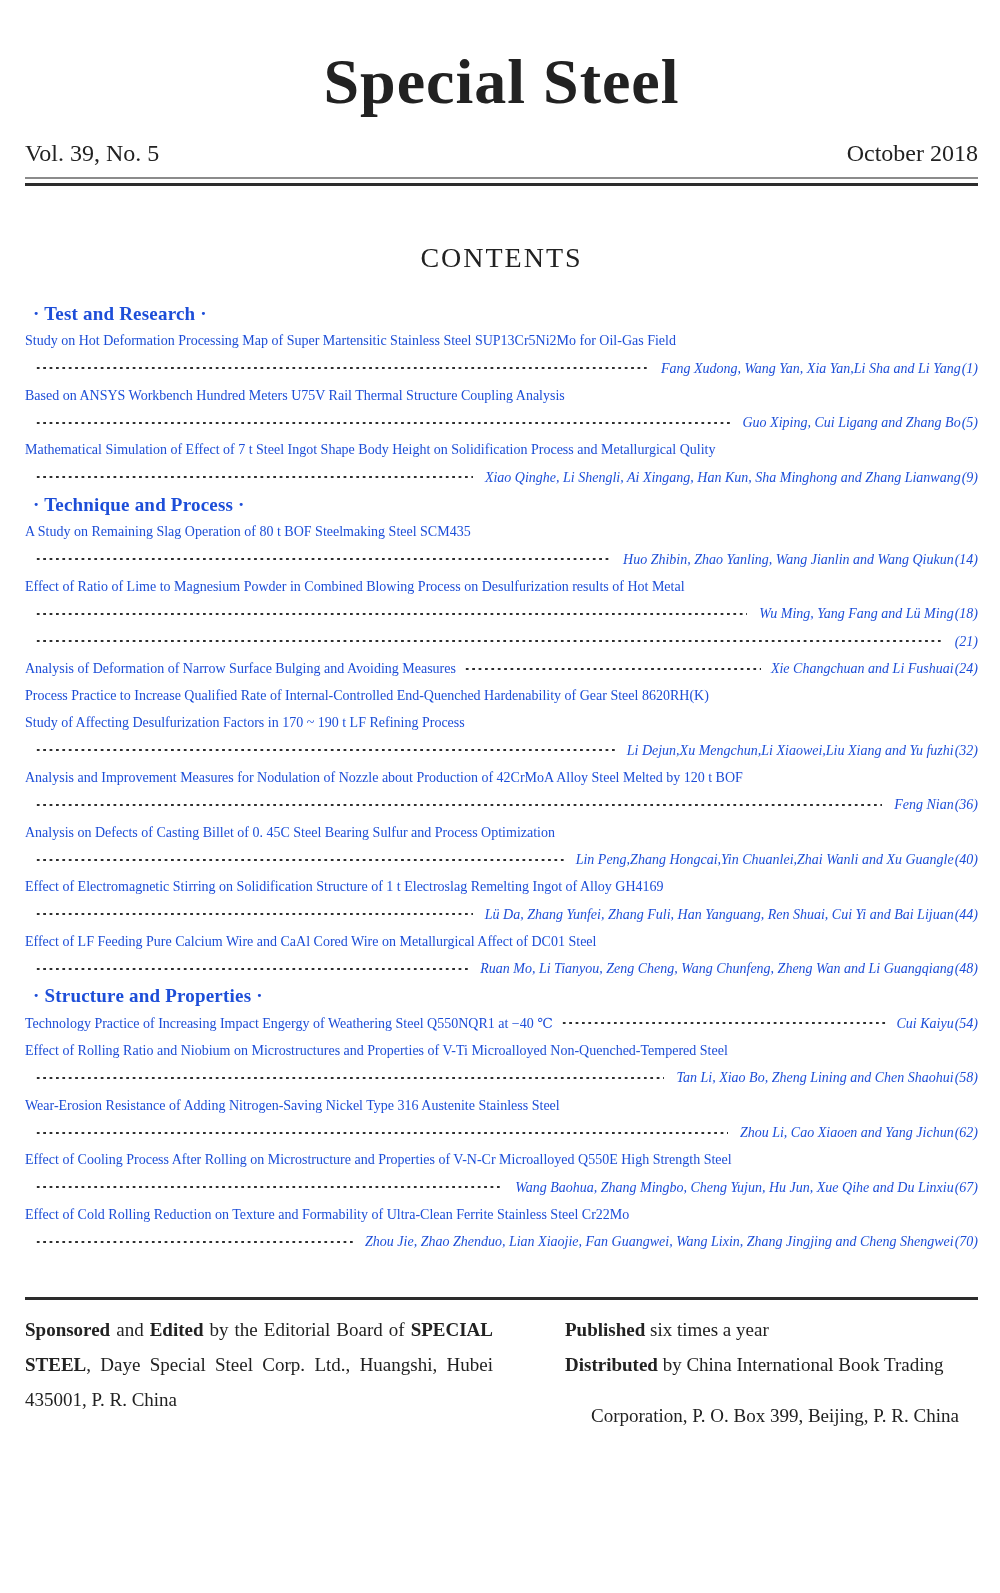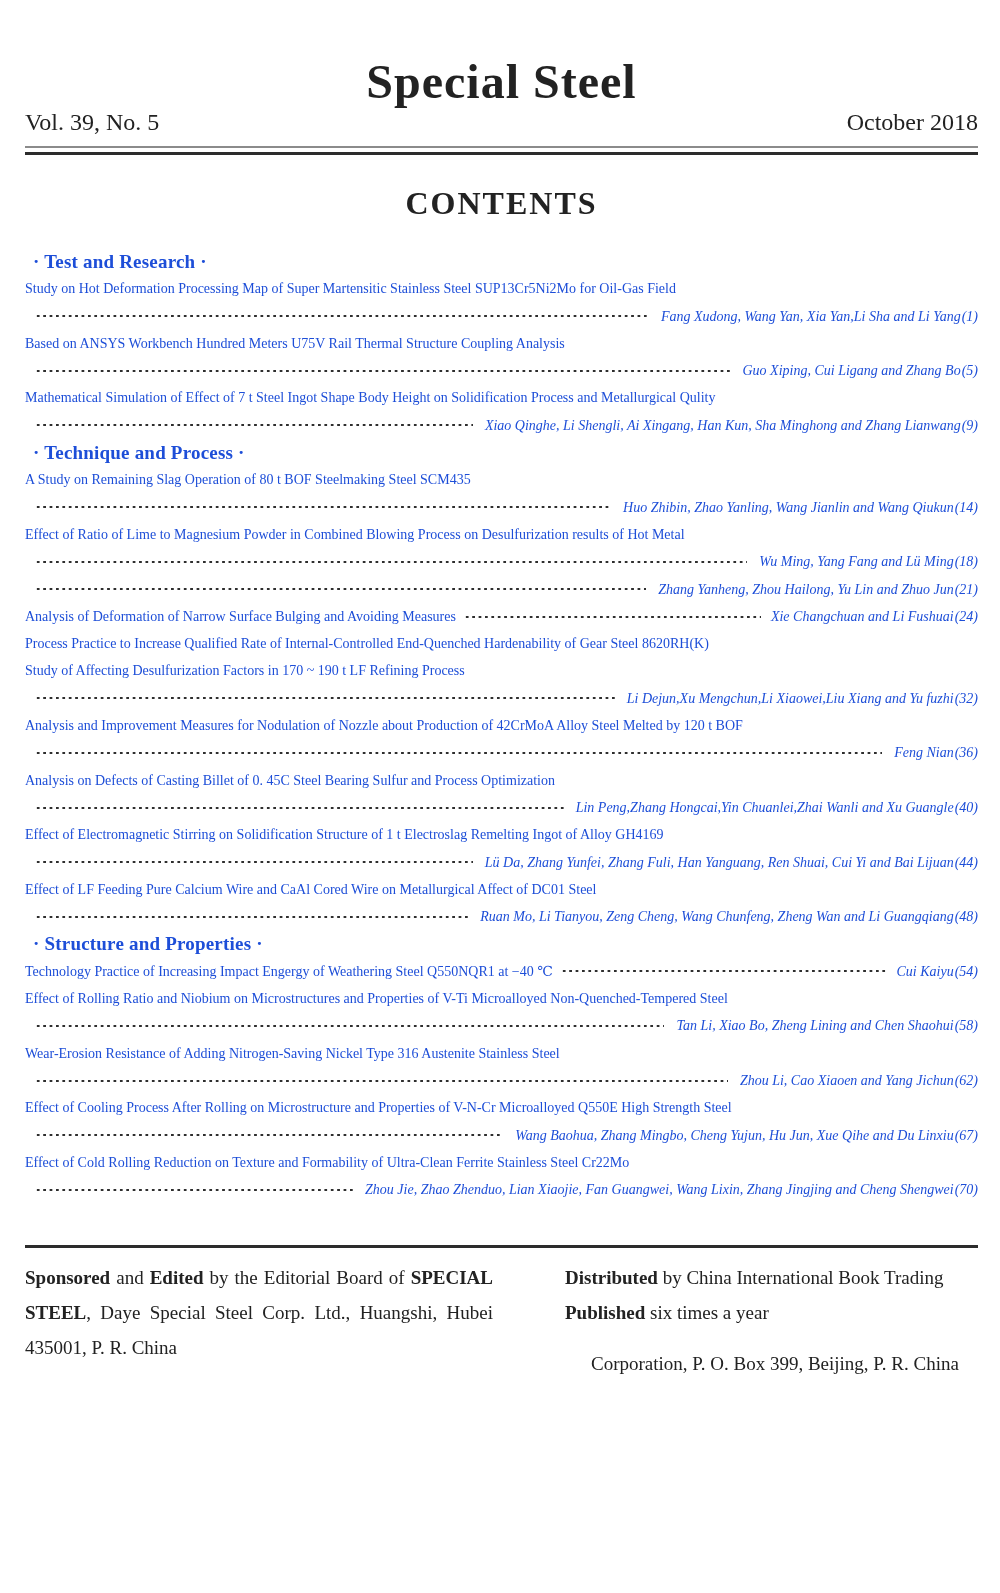--- a/index.html
+++ b/index.html
@@ -5,34 +5,34 @@
   html,body{margin:0;padding:0;background:#ffffff;}
   .page{
     width:1000px;height:1593px;box-sizing:border-box;
     background:#fff;color:#1e1e1e;
     font-family:"Liberation Serif","DejaVu Serif",serif;
     padding:56px 22px 0 25px;overflow:hidden;
   }
   
   .journal-title{
     margin:0;text-align:center;
-    font-size:48px;line-height:52px;font-weight:bold;letter-spacing:1px;color:#222;
+    font-size:64px;line-height:52px;font-weight:bold;letter-spacing:1px;color:#222;
   }
   .volrow{
     display:flex;justify-content:space-between;align-items:baseline;
-    font-size:24px;margin-top:1px;color:#222;
+    font-size:24px;margin-top:32px;color:#222;
   }
   .double-rule{
     margin-top:10px;height:4px;
     border-top:2px solid #8b8b8b;border-bottom:3px solid #2c2c2c;
   }
   
   .contents-heading{
-    margin:30px 0 26px 0;text-align:center;
-    font-size:32px;font-weight:bold;letter-spacing:2px;color:#222;
+    margin:56px 0 26px 0;text-align:center;
+    font-size:28px;font-weight:normal;letter-spacing:2px;color:#222;
   }
   
   .toc{color:#1d4ed8;}
   .row{
     height:27.3px;display:flex;align-items:center;
     white-space:nowrap;font-size:14px;line-height:27.3px;
   }
   .row.sec{font-weight:bold;font-size:19px;padding-left:8px;letter-spacing:0.2px;}
   .row.ttl{display:block;overflow:visible;}
   .names{font-style:italic;}
@@ -106,21 +106,20 @@
 
     <div class="row ttl">Effect of Ratio of Lime to Magnesium Powder in Combined Blowing Process on Desulfurization results of Hot Metal</div>
     <div class="row aut">
         <span class="dots"></span>
         <span class="names">Wu Ming, Yang Fang and Lü Ming</span>
         <span class="names pg">(18)</span>
       </div>
 
     <div class="row aut">
         <span class="dots"></span>
-        <span class="names">Zhang Yanheng, Zhou Hailong, Yu Lin and Zhuo Jun</span>
         <span class="names pg">(21)</span>
       </div>
 
     <div class="row inl">
         <span>Analysis of Deformation of Narrow Surface Bulging and Avoiding Measures</span>
         <span class="dots"></span>
         <span class="names">Xie Changchuan and Li Fushuai</span>
         <span class="names pg">(24)</span>
       </div>
 
@@ -202,20 +201,20 @@
 
   <footer>
     <div class="footer-rule"></div>
     <div class="footer-cols">
       <div class="fleft">
         <div class="jline"><b>Sponsored</b><span> and </span><b>Edited</b><span> by the Editorial Board of </span><b>SPECIAL</b></div>
         <div class="jline"><b>STEEL</b><span>, Daye Special Steel Corp. Ltd., Huangshi, Hubei</span></div>
         <div class="jline"><span>435001, P. R. China</span></div>
       </div>
       <div class="fright">
+        <div><b>Published</b><span> six times a year</span></div>
         <div><b>Distributed</b><span> by China International Book Trading</span></div>
-        <div><b>Published</b><span> six times a year</span></div>
         <div class="cont">Corporation, P. O. Box 399, Beijing, P. R. China</div>
       </div>
     </div>
   </footer>
 
 </div>
 
 </body></html>

